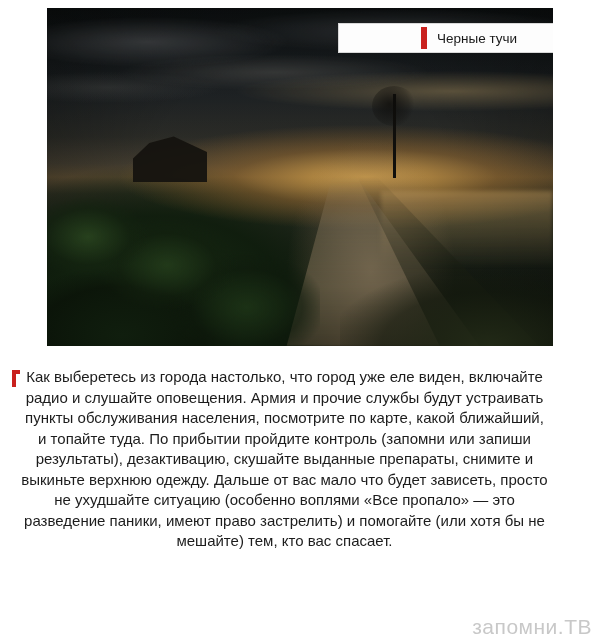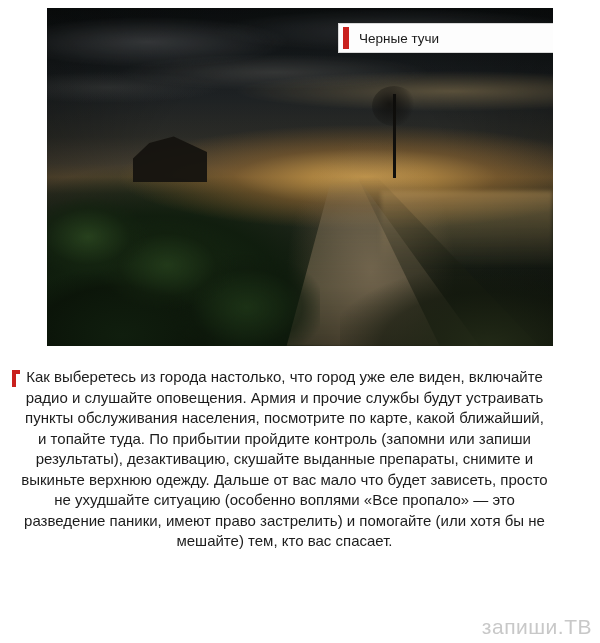--- a/index.html
+++ b/index.html
@@ -178,20 +178,21 @@
     position: absolute;
     left: 291px;
     top: 15px;
     width: 258px;
     height: 30px;
     background: #fdfdfd;
     border: 1px solid #d8d8d8;
     box-sizing: border-box;
     display: flex;
     align-items: center;
+    justify-content: center;
   }
   .caption-accent {
     width: 6px;
     height: 22px;
     background: #c9211e;
     margin-left: 4px;
     flex: 0 0 auto;
   }
   .caption-text {
     margin-left: 10px;
@@ -264,15 +265,15 @@
       <span class="caption-accent"></span>
       <span class="caption-text">Черные тучи</span>
     </div>
   </div>
 
   <div class="body-block">
     <span class="red-marker"></span>
     <p class="body-text">Как выберетесь из города настолько, что город уже еле виден, включайте радио и слушайте оповещения. Армия и прочие службы будут устраивать пункты обслуживания населения, посмотрите по карте, какой ближайший, и топайте туда. По прибытии пройдите контроль (запомни или запиши результаты), дезактивацию, скушайте выданные препараты, снимите и выкиньте верхнюю одежду. Дальше от вас мало что будет зависеть, просто не ухудшайте ситуацию (особенно воплями «Все пропало» — это разведение паники, имеют право застрелить) и помогайте (или хотя бы не мешайте) тем, кто вас спасает.</p>
   </div>
 
-  <div class="watermark">запиши.ТВ</div>
+  <div class="watermark">запомни.ТВ</div>
 
 </div>
 
 </body></html>

